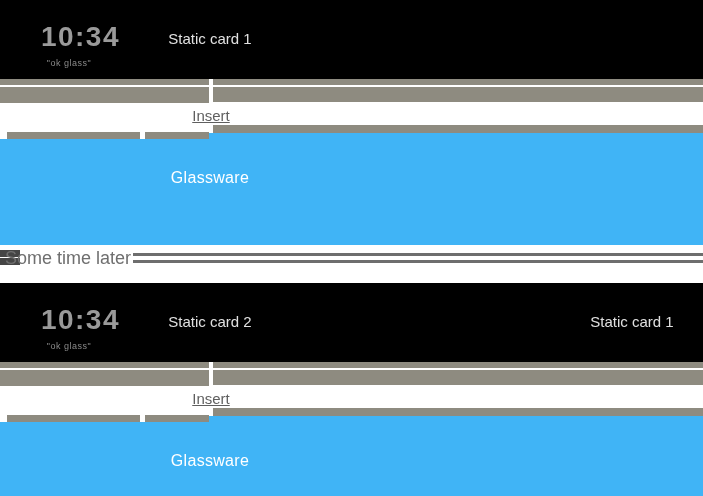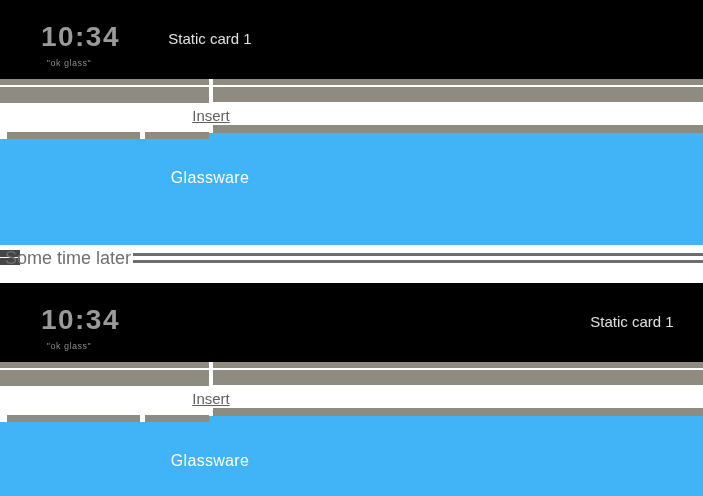--- a/index.html
+++ b/index.html
@@ -105,20 +105,21 @@
     <div class="sep-mask"></div>
     <div class="sep-label">Some time later</div>
   </div>
 
   <section class="stage stage-2">
     <div class="black-strip">
       <div>
         <div class="home-clock">10:34</div>
         <div class="home-hotword">"ok glass"</div>
       </div>
+      <div class="slot-label">Static card 2</div>
       <div class="pushed-label">Static card 1</div>
     </div>
 
     <div class="blue-card"></div>
     <div class="blue-mask-left"></div>
 
     <div class="bar g1L"></div>
     <div class="bar g1R"></div>
     <div class="bar g2L"></div>
     <div class="bar g2R"></div>

